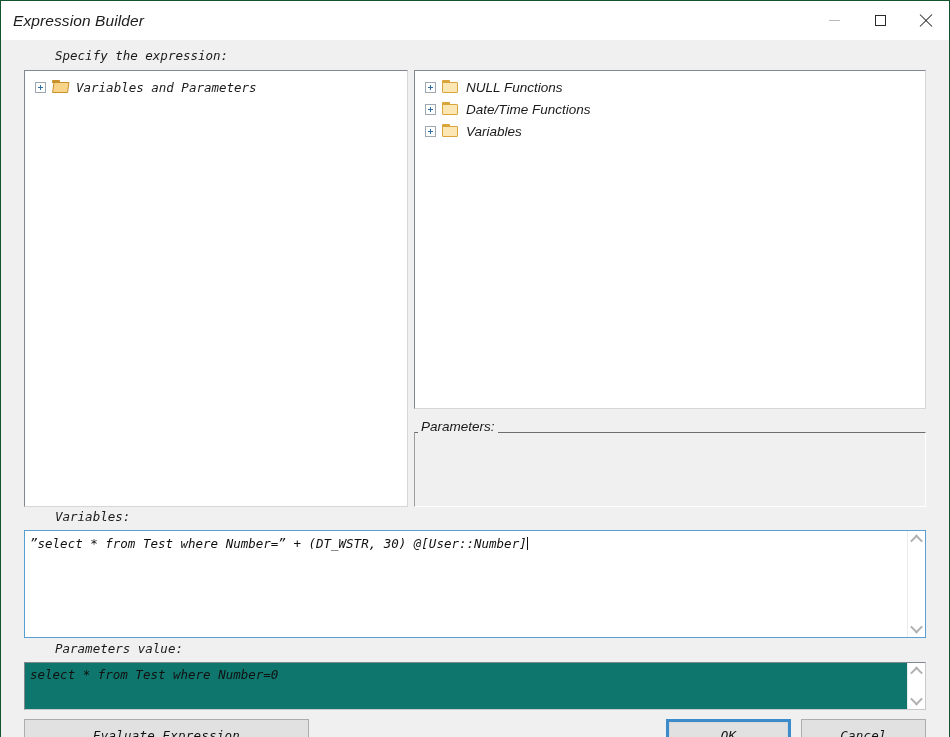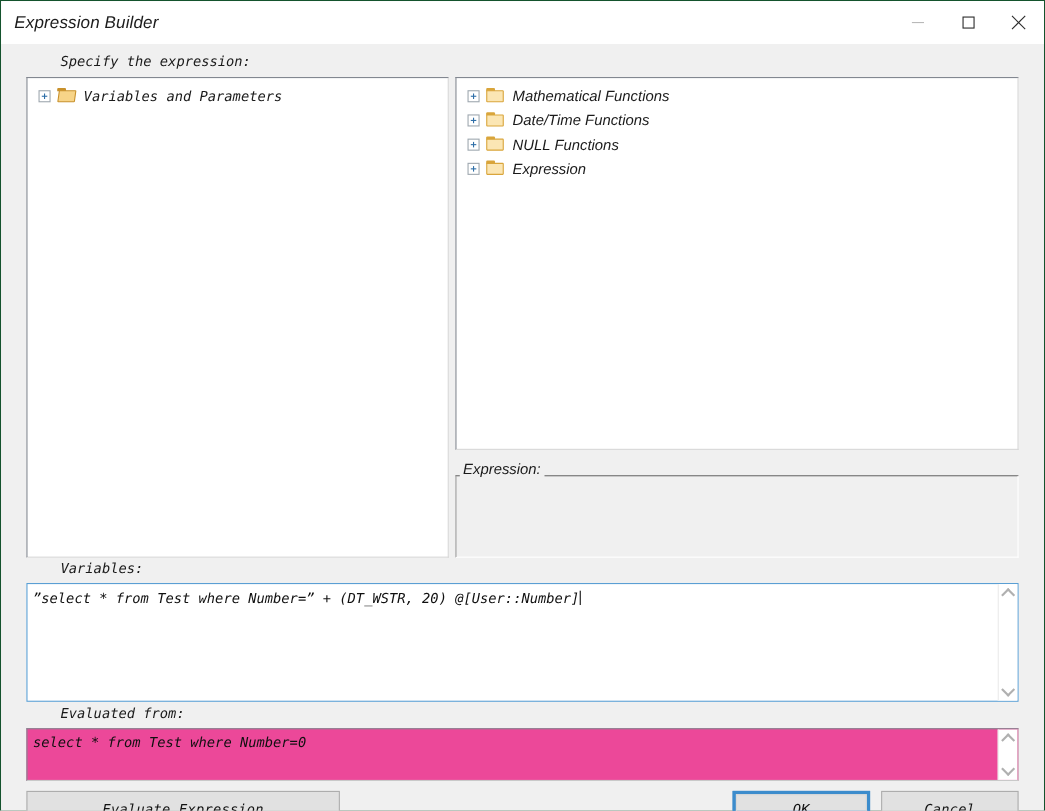--- a/index.html
+++ b/index.html
@@ -248,21 +248,21 @@
   }
 
   
   #evaluated-box {
     position: absolute;
     left: 23px;
     top: 622px;
     width: 902px;
     height: 48px;
     box-sizing: border-box;
-    background: #ec4899;
+    background: #0f766e;
     border-top: 1px solid #828790;
     border-left: 1px solid #828790;
     border-right: 1px solid #c9c9c9;
     border-bottom: 1px solid #c9c9c9;
     overflow: hidden;
   }
   #evaluated-text {
     position: absolute;
     left: 5px;
     top: 4px;
@@ -377,71 +377,63 @@
     </div>
 
     <div class="panel" id="right-tree">
       <div style="padding-top:5px;">
         <div class="tree-row">
           <span class="expander"></span>
           <span class="folder">
               <span class="tab"></span>
               <span class="body"></span>
             </span>
-          <span class="tree-label-sans">Mathematical Functions</span>
+          <span class="tree-label-sans">NULL Functions</span>
         </div>
         <div class="tree-row">
           <span class="expander"></span>
           <span class="folder">
               <span class="tab"></span>
               <span class="body"></span>
             </span>
           <span class="tree-label-sans">Date/Time Functions</span>
         </div>
         <div class="tree-row">
           <span class="expander"></span>
           <span class="folder">
               <span class="tab"></span>
               <span class="body"></span>
             </span>
-          <span class="tree-label-sans">NULL Functions</span>
-        </div>
-        <div class="tree-row">
-          <span class="expander"></span>
-          <span class="folder">
-              <span class="tab"></span>
-              <span class="body"></span>
-            </span>
-          <span class="tree-label-sans">Expression</span>
+          <span class="tree-label-sans">Variables</span>
         </div>
       </div>
     </div>
 
     <div id="description-group">
       <div style="position:absolute; left:4px; top:4px; right:4px; bottom:4px; font-family:'Liberation Sans',sans-serif; font-size:13px; color:#1a1a1a;"></div>
     </div>
-    <div id="description-label">Expression:</div>
+    <div id="description-label">Parameters:</div>
 
     <div class="mono-label" style="left:23px; top:469px;">Variables:</div>
 
     <div id="expression-box">
       <div>
-        <span id="expression-text"><span>”select * from Test where Number=” + (DT_WSTR, 20) @[User::Number]</span><span class="caret"></span></span>
+        <span id="expression-text"><span>”select * from Test where Number=” + (DT_WSTR, 30) @[User::Number]</span><span class="caret"></span></span>
       </div>
       <div class="scrollbar">
         <div class="sb-arrow up">
           <span class="chev up"></span>
         </div>
         <div class="sb-arrow down">
           <span class="chev down"></span>
         </div>
       </div>
     </div>
 
-    <div class="mono-label" style="left:23px; top:601px;">Evaluated from:</div>
+    <div class="mono-label" style="left:23px; top:601px;">Parameters value:</div>
 
     <div id="evaluated-box">
       <div id="evaluated-text">select * from Test where Number=0</div>
       <div class="scrollbar">
         <div class="sb-arrow up">
           <span class="chev up"></span>
         </div>
         <div class="sb-arrow down">
           <span class="chev down"></span>
         </div>

